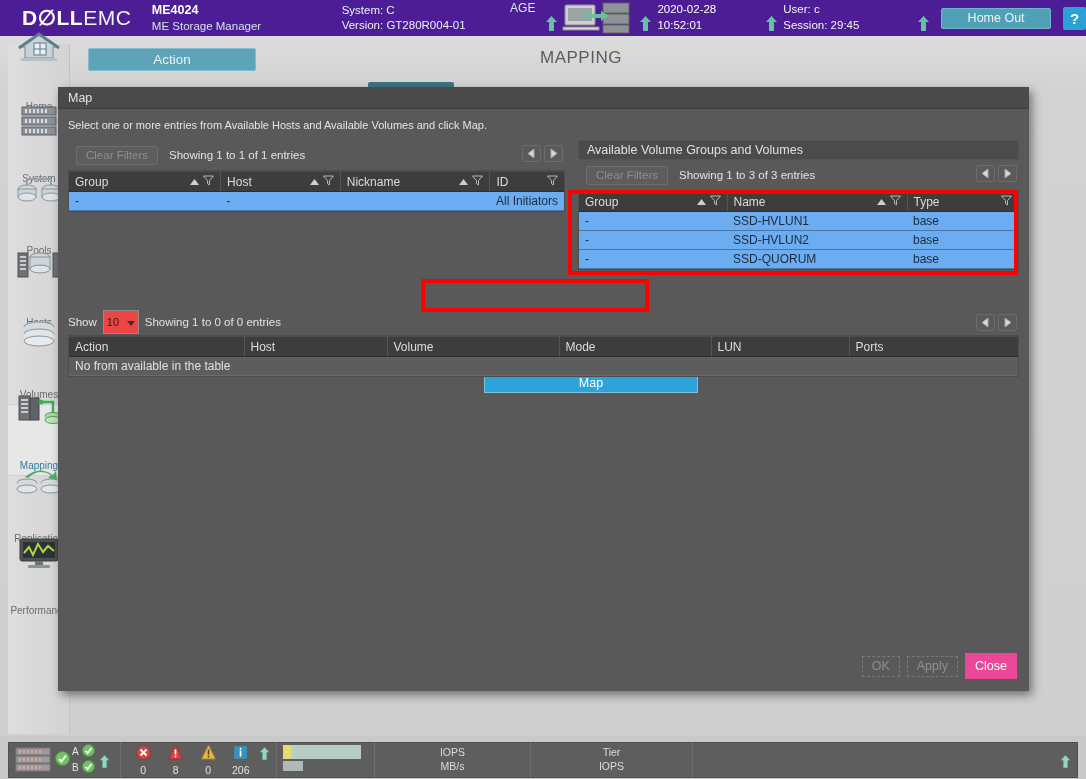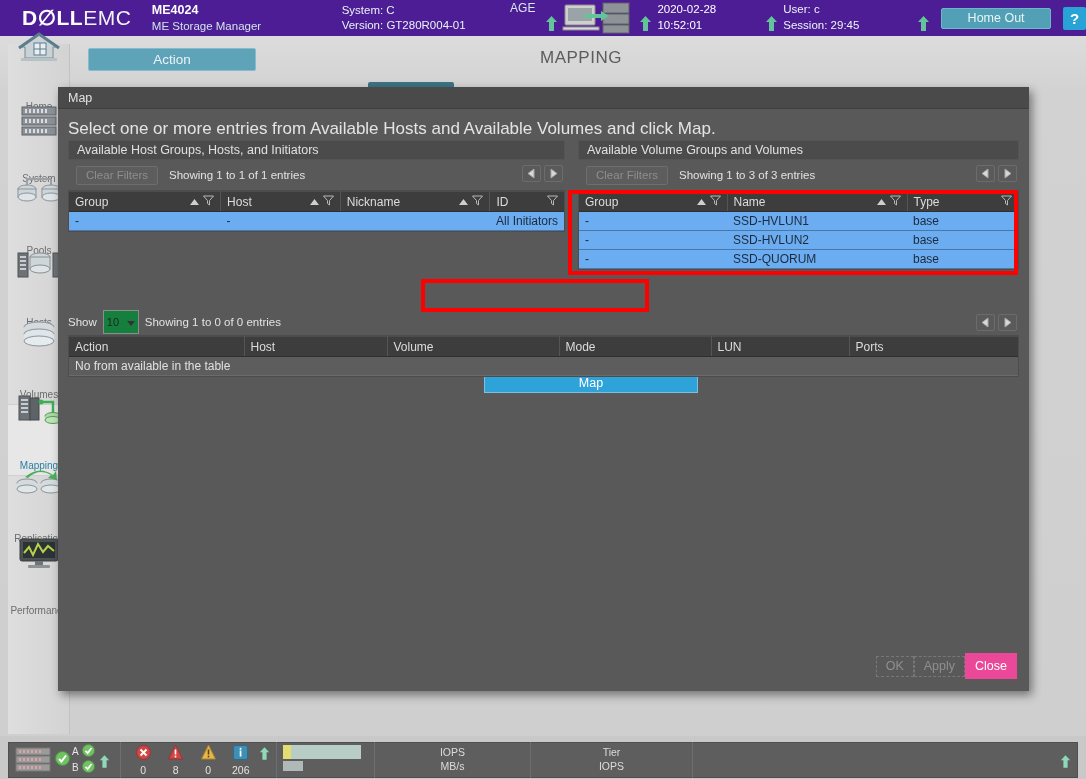--- a/index.html
+++ b/index.html
@@ -140,21 +140,21 @@
   }
   .dlg-title {
     height: 22px; background: #4a4a4a;
     color: #e2e2e2; font-size: 12.5px;
     display: flex; align-items: center;
     padding-left: 10px;
     border-bottom: 1px solid #3f3f3f;
   }
   .dlg-sub {
     padding: 10px 0 0 10px;
-    color: #e4e4e4; font-size: 17px;
+    color: #e4e4e4; font-size: 11px;
   }
 
   .panels {
     position: absolute; left: 10px; top: 53px;
     width: 951px;
   }
   .panel { position: absolute; top: 0; }
   .panel-left  { left: 0; width: 497px; }
   .panel-right { left: 510px; width: 441px; }
 
@@ -239,30 +239,30 @@
 
   .lower-area {
     position: absolute; left: 10px; top: 222px; width: 951px;
   }
   .lower-toolbar {
     height: 26px; display:flex; align-items:center;
     position: relative; color: #e2e2e2; font-size: 11.5px;
   }
   .show-sel {
     width: 36px; height: 24px;
-    background: #15803d; border: 1px solid #8c8c8c;
+    background: #ef4444; border: 1px solid #8c8c8c;
     color: #222; font-size: 11px;
     display:flex; align-items:center; justify-content:space-between;
     padding: 0 3px; margin: 0 6px;
     cursor: pointer;
   }
 
   .dlg-footer {
     position: absolute; right: 12px; bottom: 12px;
-    display: flex; align-items: center;
+    display: flex; gap: 7px; align-items: center;
   }
   .btn-disabled {
     min-width: 30px; height: 21px; padding: 0 9px;
     border: 1px dashed #777;
     background: transparent;
     color: #8f8f8f; font-size: 12.5px;
     display:flex;align-items:center;justify-content:center;
     cursor: default;
   }
   .btn-close {
@@ -536,21 +536,20 @@
   <div class="hidden-tab"></div>
 
   <div class="dialog">
 
     <div class="dlg-title">Map</div>
     <div class="dlg-sub">Select one or more entries from Available Hosts and Available Volumes and click Map.</div>
 
     <div class="panels">
 
       <div class="panel panel-left">
-        <div class="panel-hdr">Available Host Groups, Hosts, and Initiators</div>
 
         <div class="panel-toolbar">
           <div class="clear-filters">Clear Filters</div>
           <div class="showing">Showing 1 to 1 of 1 entries</div>
           <div class="pager">
             <div class="pg-btn">
               <svg width="13" height="11" viewBox="0 0 13 11">
                   <path d="M9 1 L3 5.5 L9 10 Z" fill="#d8d8d8" stroke="#a6a6a6"></path>
                 </svg>
             </div>

